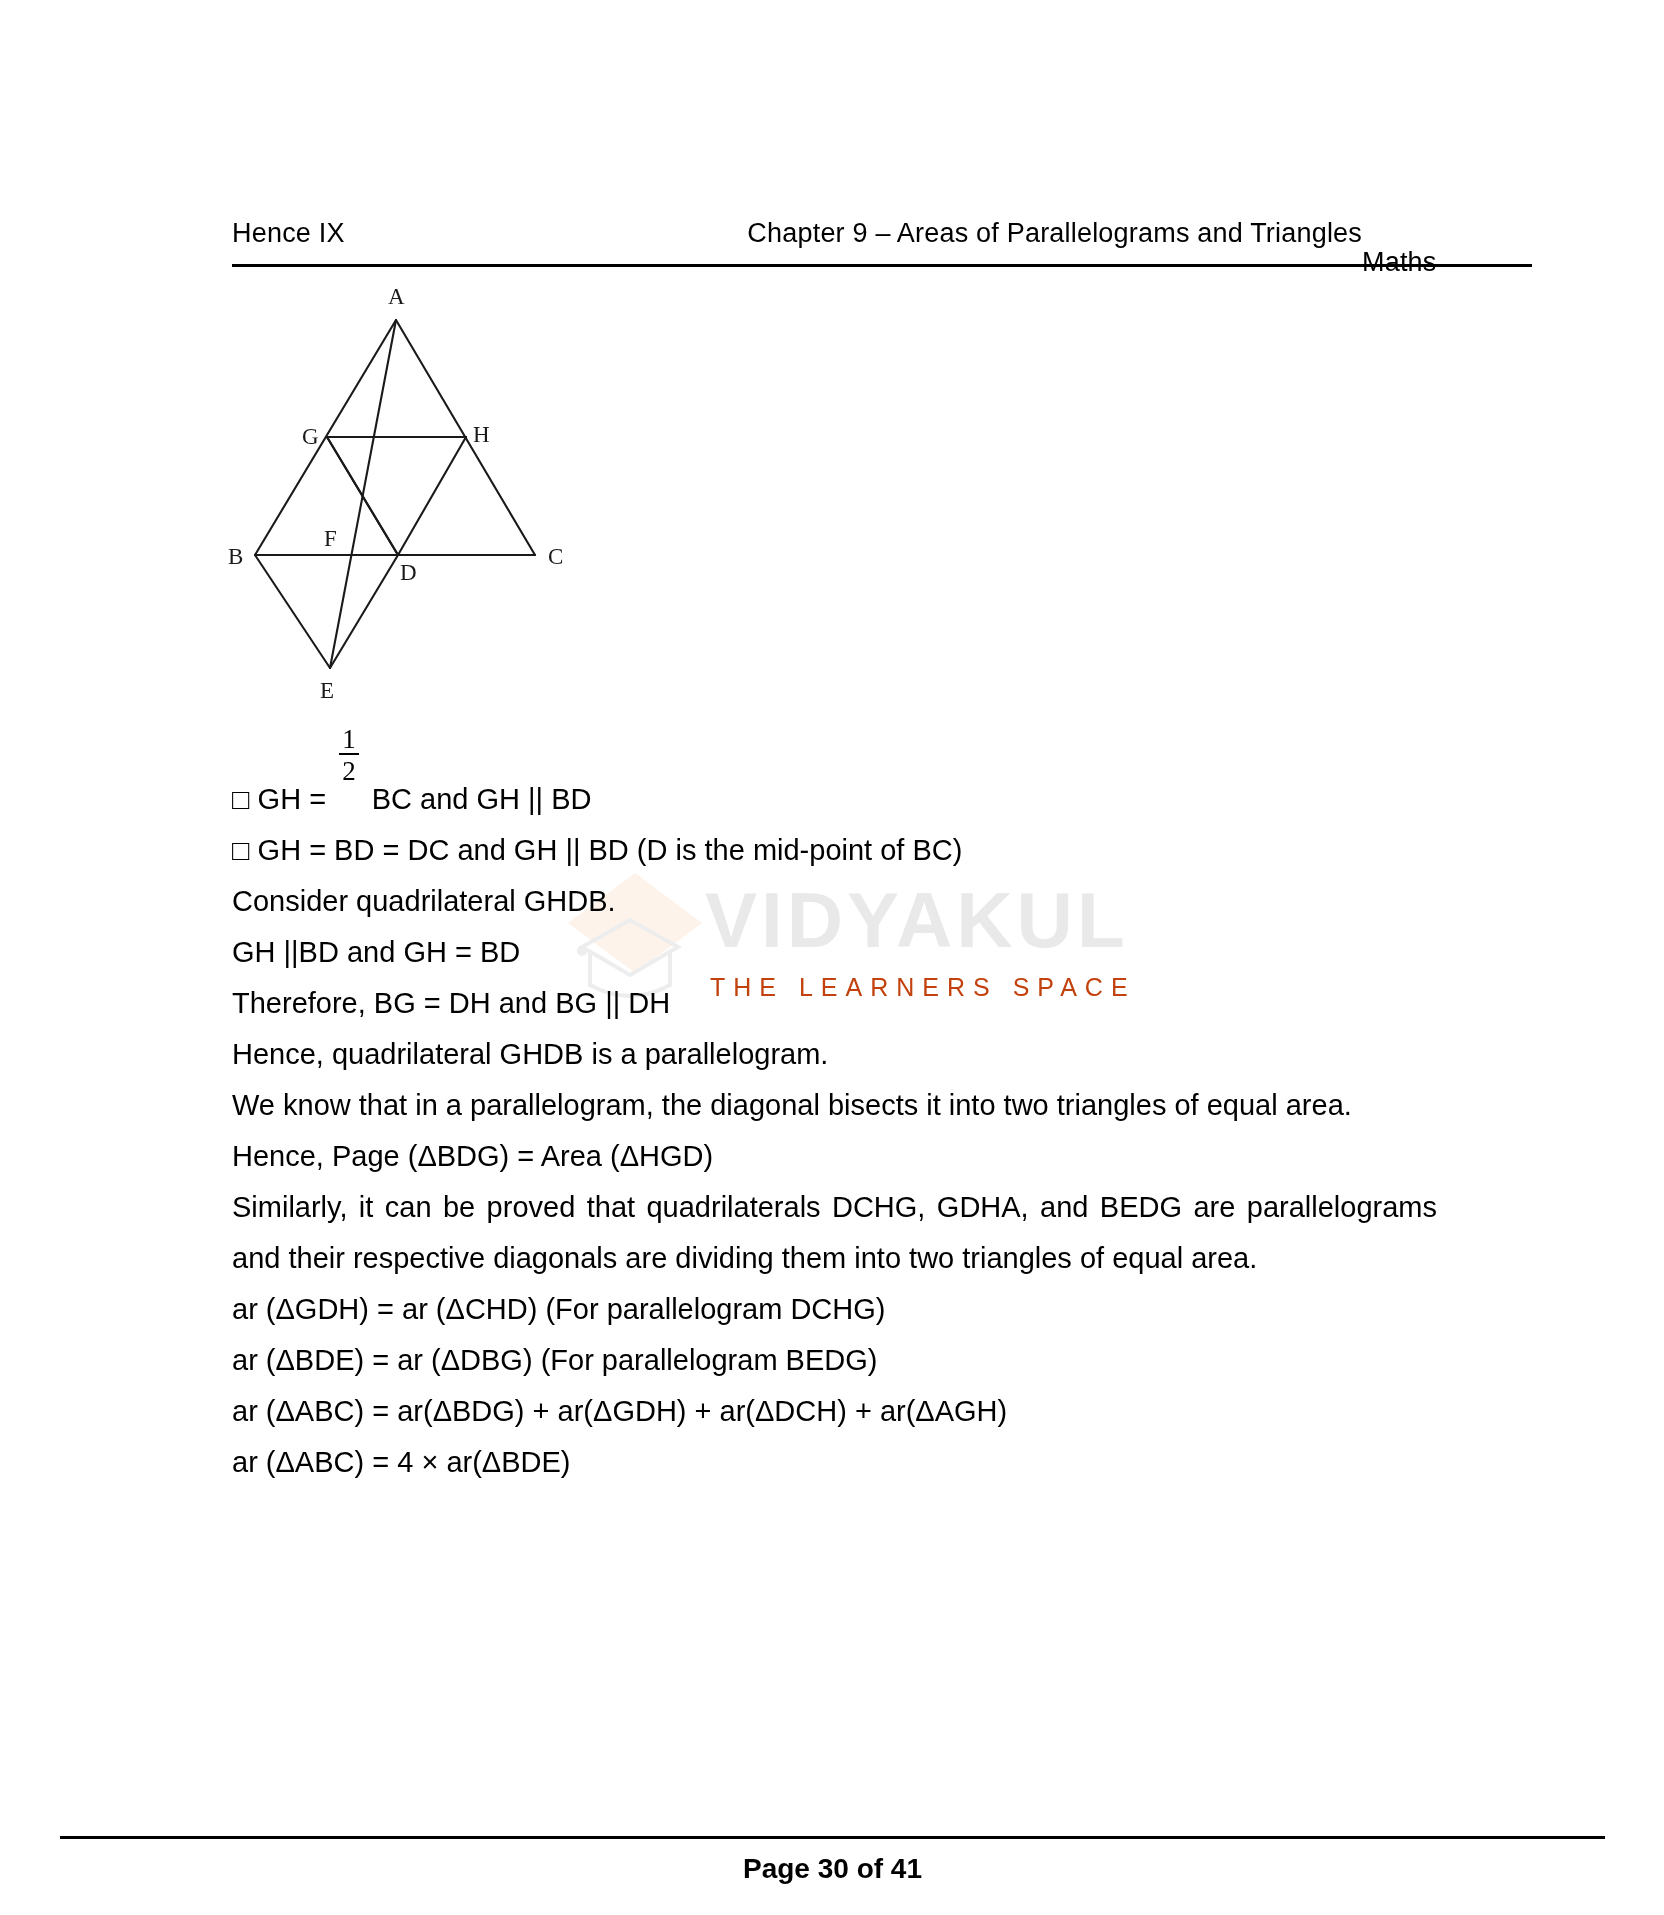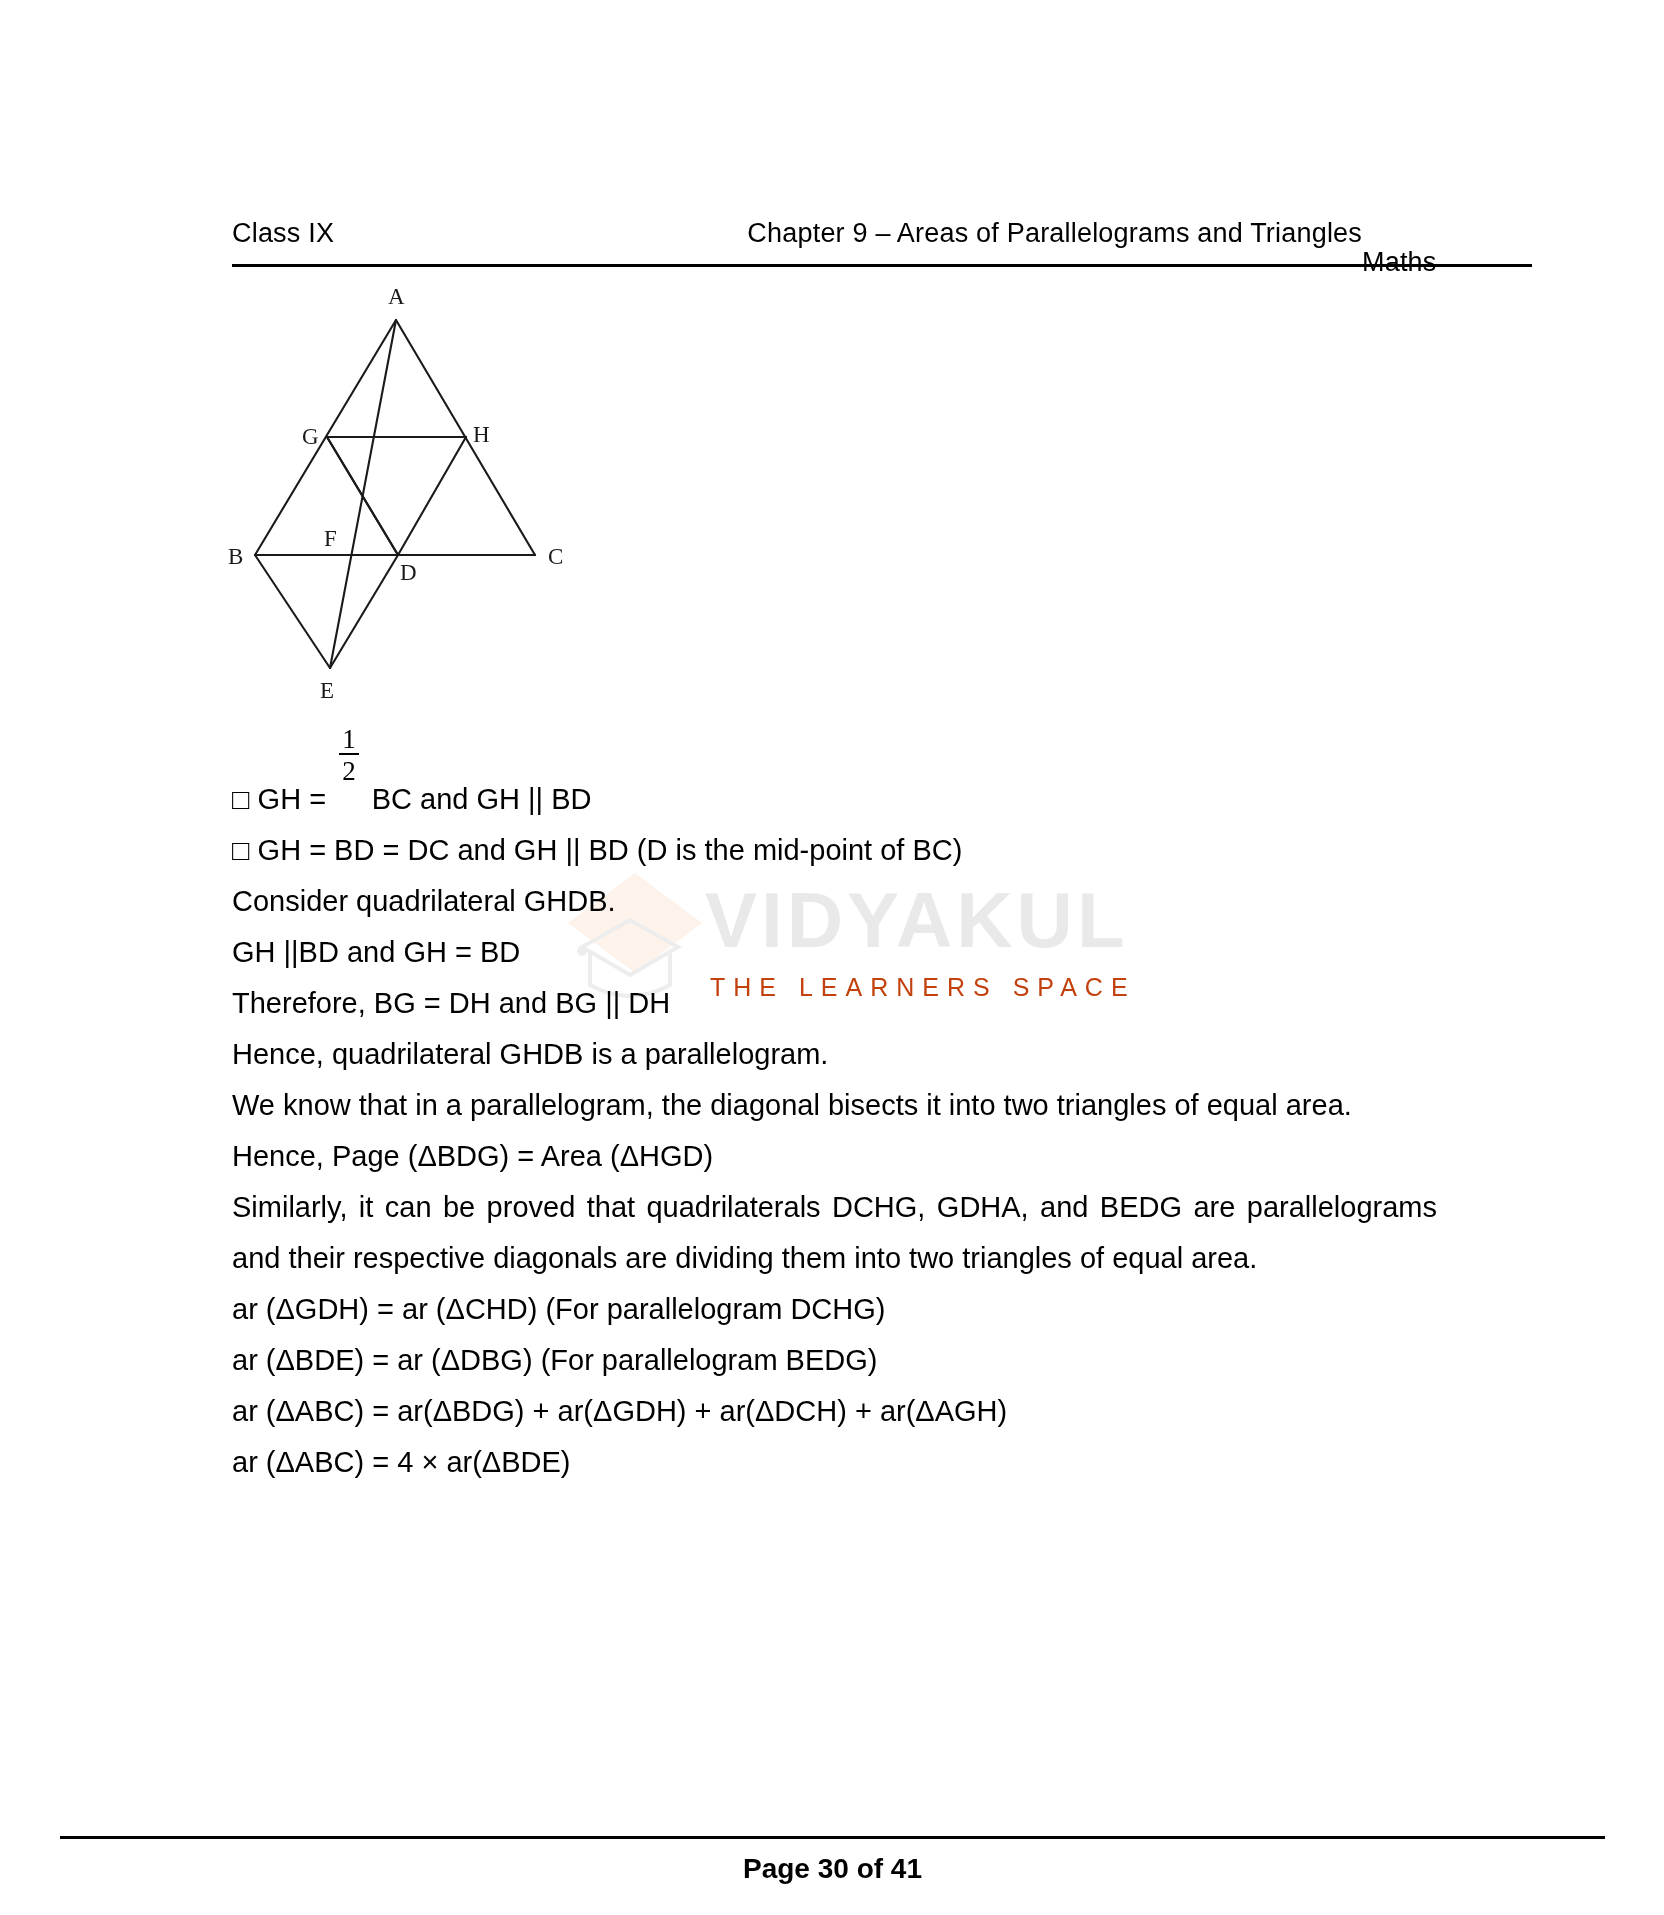--- a/index.html
+++ b/index.html
@@ -149,21 +149,21 @@
     font-size: 28px;
     font-weight: bold;
   }
 </style>
 </head>
 <body>
 
 <div class="page">
 
   <div class="header">
-    <span class="h-class">Class IX</span>
+    <span class="h-class">Hence IX</span>
     <span class="h-title">Chapter 9 – Areas of Parallelograms and Triangles</span>
     <span class="h-subject">Maths</span>
   </div>
 
   <div class="figure">
     <svg width="420" height="450" viewBox="0 0 420 450" xmlns="http://www.w3.org/2000/svg">
       <g stroke="#1a1a1a" stroke-width="2.1" fill="none" stroke-linecap="round">
 
         <path d="M186 42 L45 277"></path>
         <path d="M186 42 L325 277"></path>

